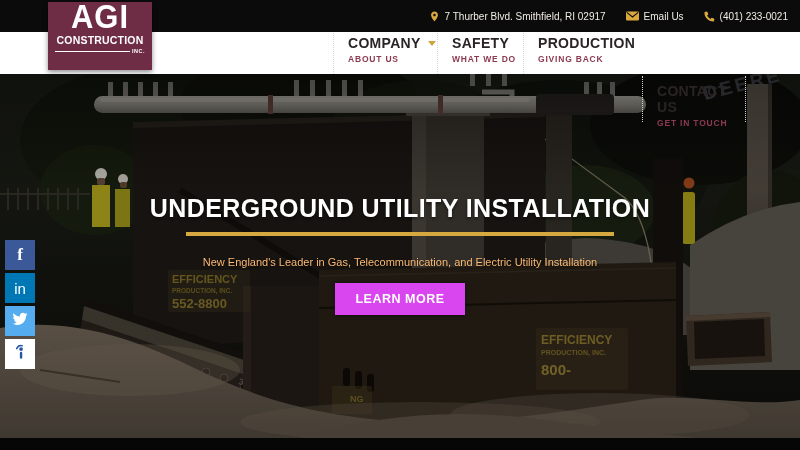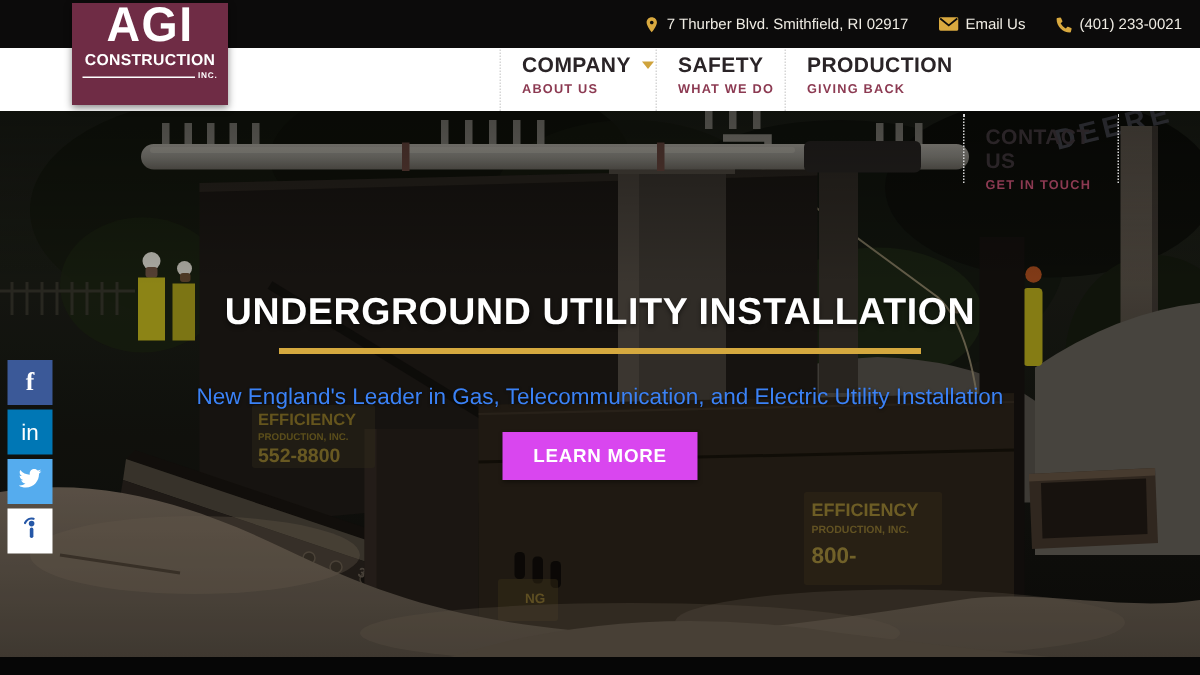--- a/index.html
+++ b/index.html
@@ -69,21 +69,21 @@
   .hero-content{
     position:absolute;top:0;left:0;width:800px;height:368px;z-index:5;
     display:flex;flex-direction:column;align-items:center;padding-top:124px;
   }
   .hero-title{
     margin:0;color:#ffffff;font-size:25px;font-weight:800;letter-spacing:.4px;
     text-shadow:0 2px 3px rgba(0,0,0,.45);white-space:nowrap;
   }
   .hero-rule{width:428px;height:4px;background:#d5a93f;margin-top:9px;}
   .hero-subtitle{
-    margin:20px 0 0 0;color:#3b82f6;font-size:15px;font-weight:400;
+    margin:20px 0 0 0;color:#fdba74;font-size:11px;font-weight:400;
     text-shadow:0 1px 2px rgba(0,0,0,.5);white-space:nowrap;
   }
   .cta-button{
     margin-top:15px;background:#d946ef;color:#ffffff;border:none;cursor:pointer;
     font-family:"Liberation Sans",sans-serif;font-size:12.5px;font-weight:800;
     letter-spacing:.5px;padding:9px 20px;box-shadow:0 1px 3px rgba(0,0,0,.4);
   }
   
   .social{position:absolute;left:5px;top:240px;z-index:40;display:flex;flex-direction:column;gap:3px;}
   .social a{

